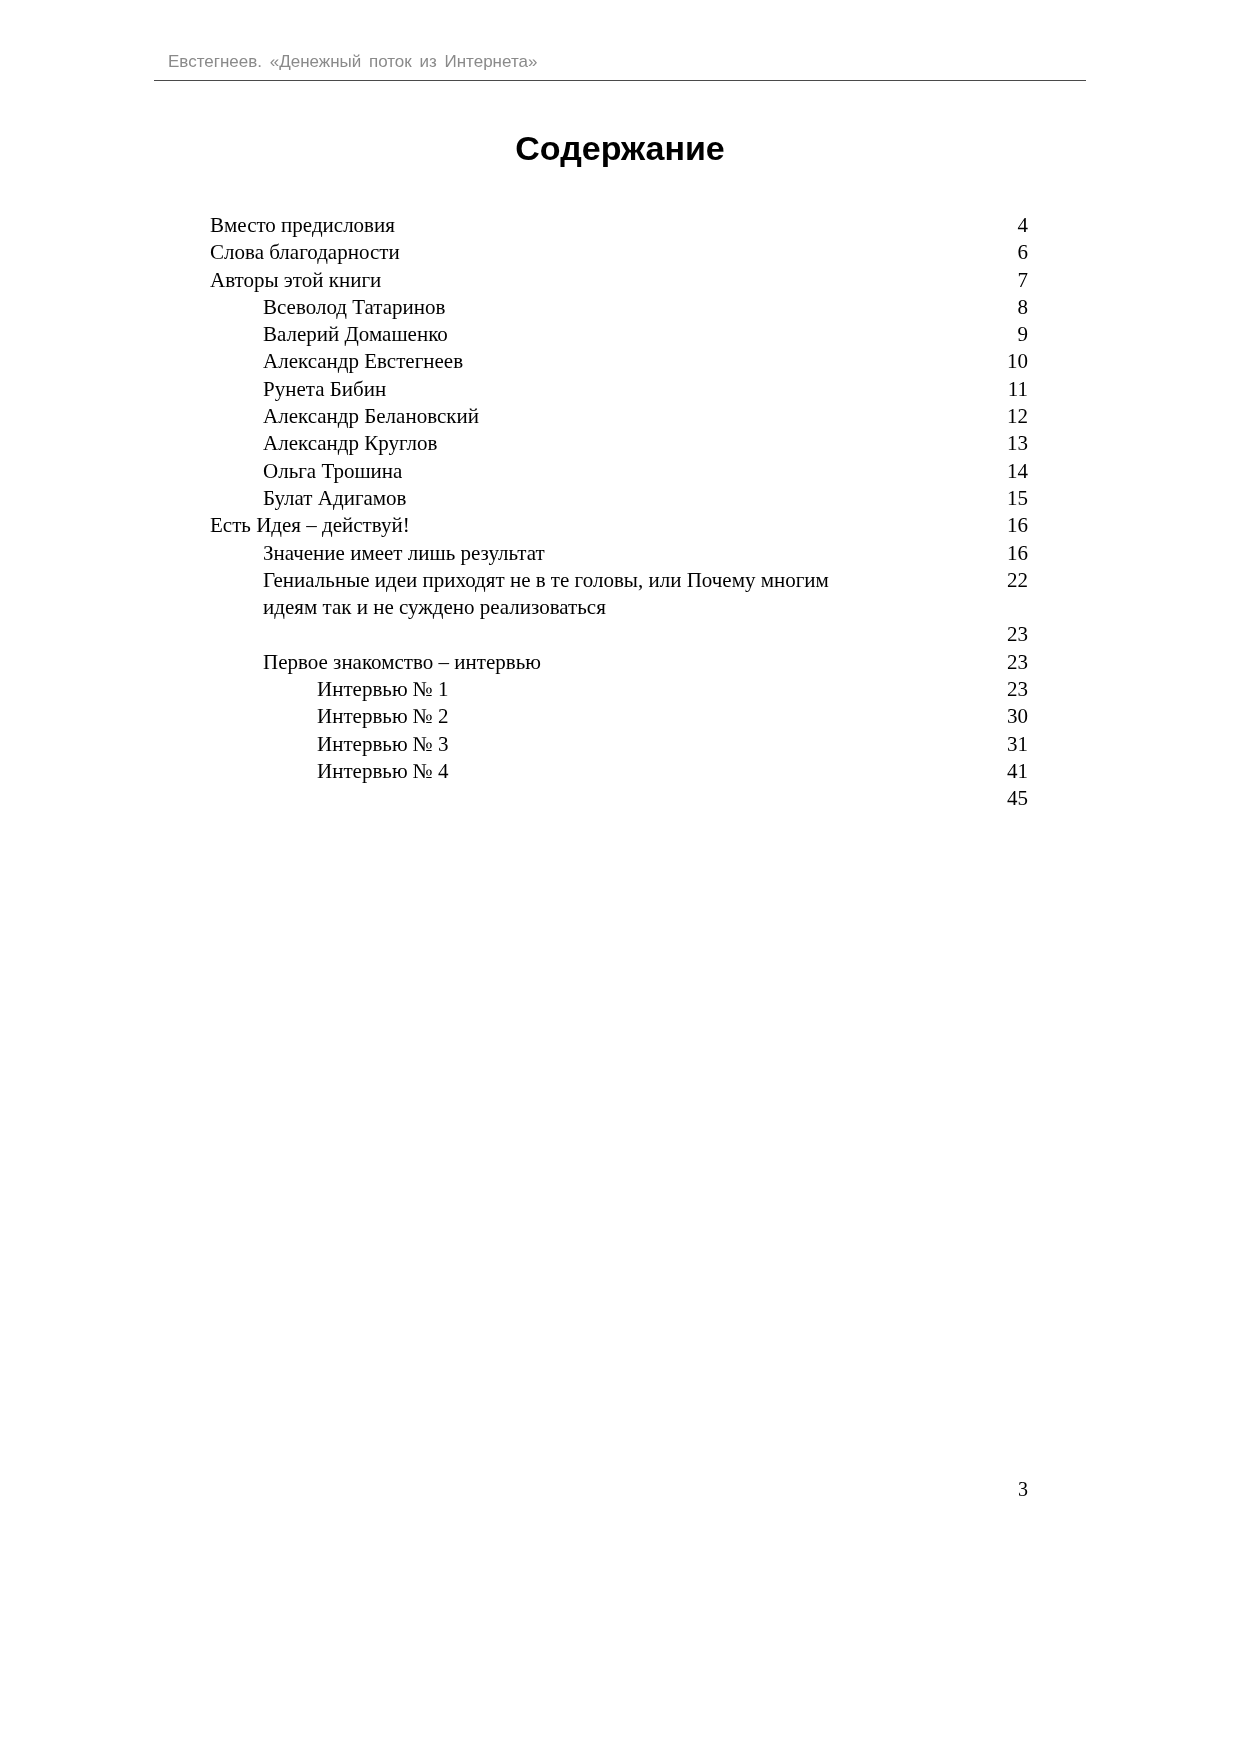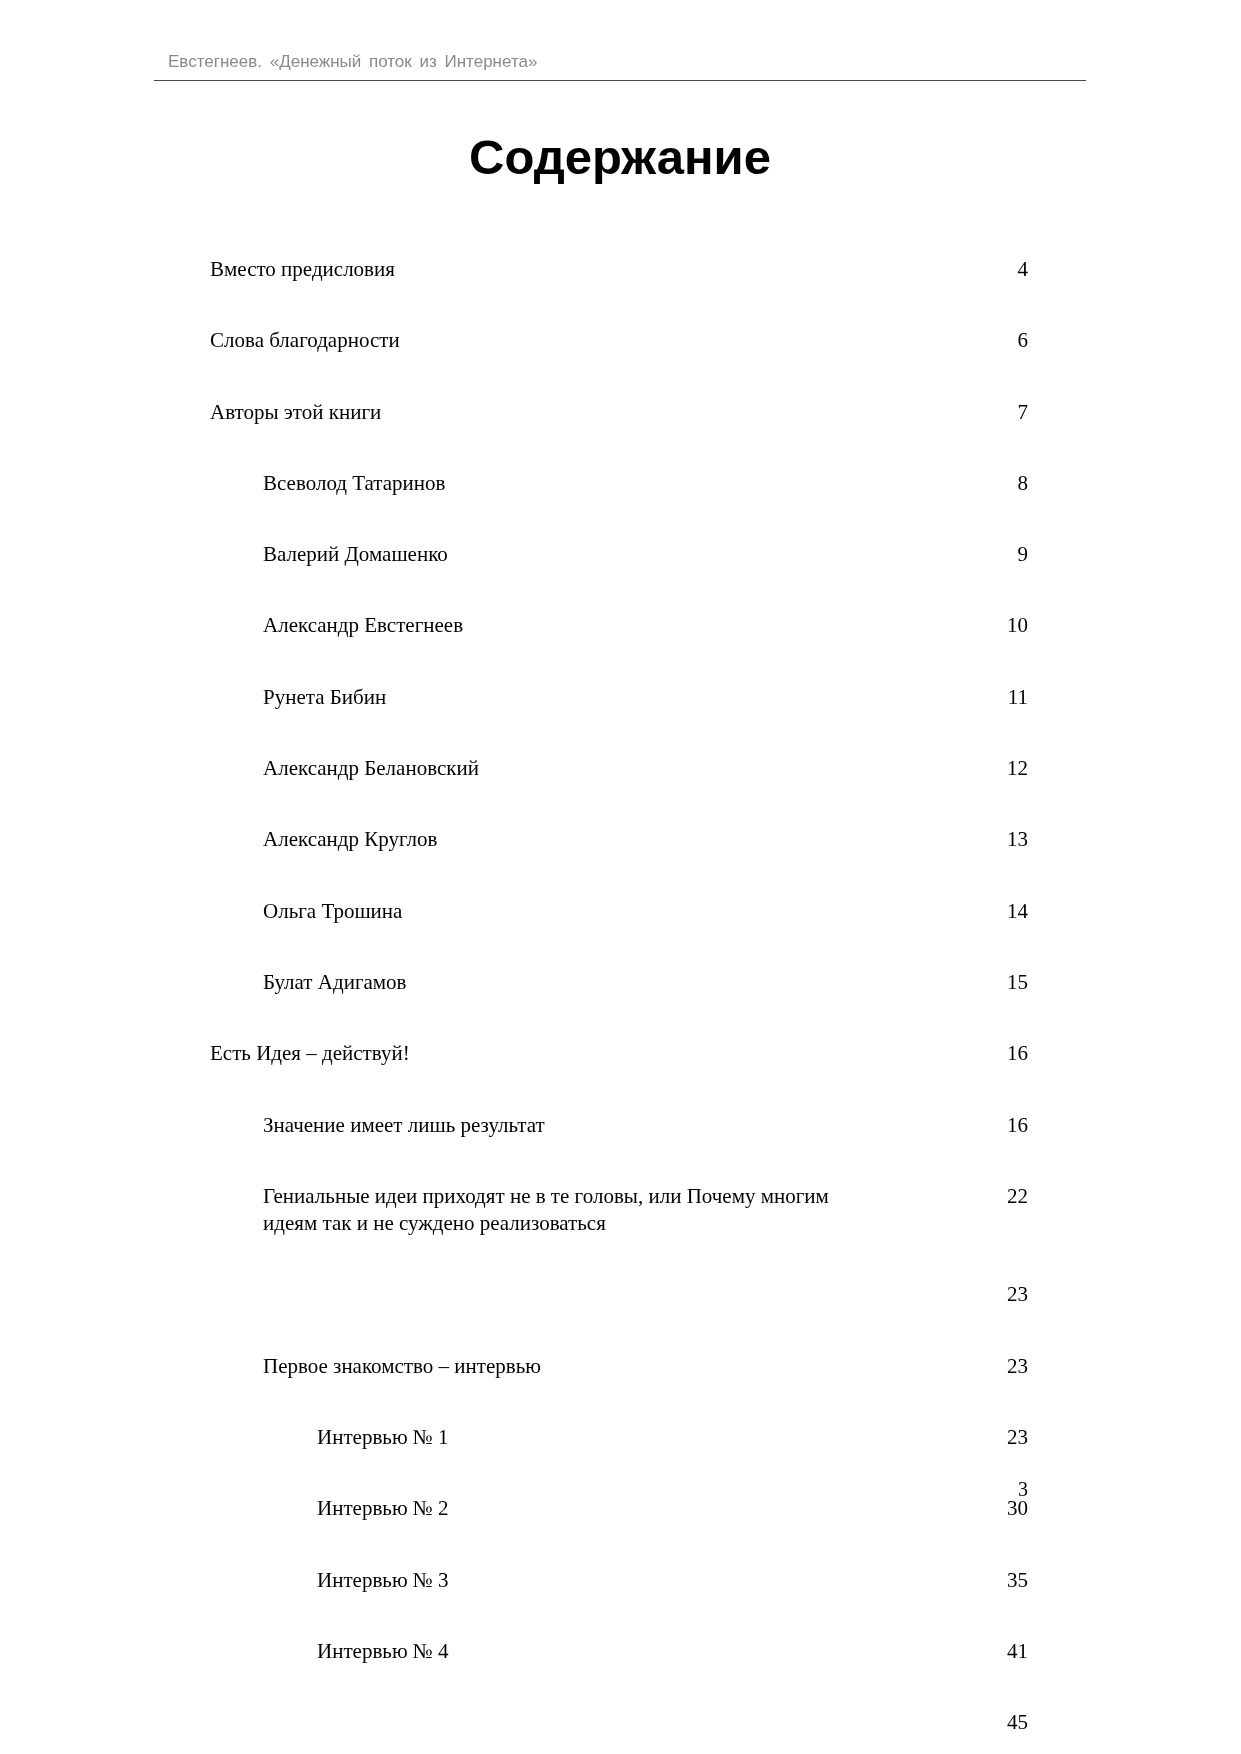--- a/index.html
+++ b/index.html
@@ -40,35 +40,34 @@
   }
   .title {
     position: absolute;
     left: 154px;
     top: 129px;
     width: 932px;
     margin: 0;
     text-align: center;
     font-family: "Liberation Sans", sans-serif;
     font-weight: 700;
-    font-size: 49px;
+    font-size: 34px;
     color: #000000;
   }
   .toc {
     position: absolute;
     left: 210px;
     top: 212px;
     width: 818px;
     font-size: 21px;
     line-height: 27.3px;
   }
   .toc-row {
     display: flex;
     align-items: center;
-    margin-top: 44px;
   }
   .toc-row.level-1 { padding-left: 53px; }
   .toc-row.level-2 { padding-left: 107px; }
   .toc-label {
     flex: 0 1 auto;
     max-width: 625px;
   }
   .toc-page {
     margin-left: auto;
     text-align: right;
@@ -165,21 +164,21 @@
       <div class="toc-row level-2">
         <div class="toc-label">Интервью № 1</div>
         <div class="toc-page">23</div>
       </div>
       <div class="toc-row level-2">
         <div class="toc-label">Интервью № 2</div>
         <div class="toc-page">30</div>
       </div>
       <div class="toc-row level-2">
         <div class="toc-label">Интервью № 3</div>
-        <div class="toc-page">35</div>
+        <div class="toc-page">31</div>
       </div>
       <div class="toc-row level-2">
         <div class="toc-label">Интервью № 4</div>
         <div class="toc-page">41</div>
       </div>
       <div class="toc-row level-0">
         <div class="toc-page">45</div>
       </div>
     </div>
 

